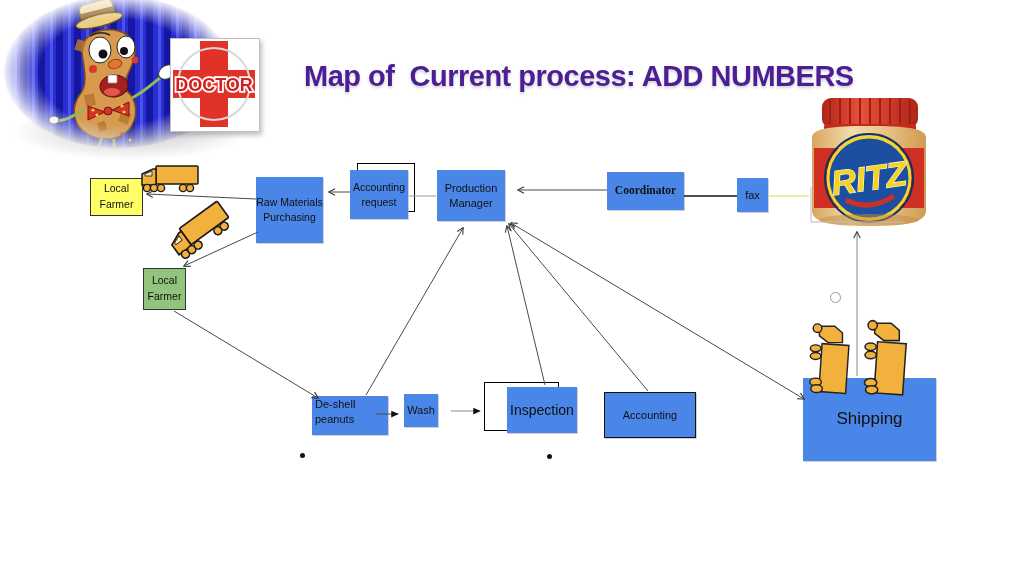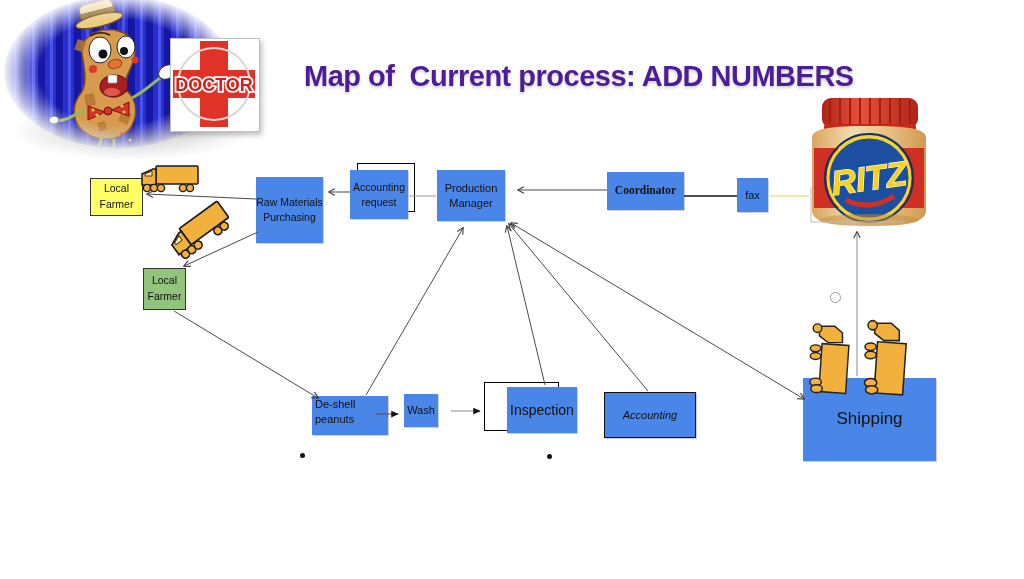--- a/index.html
+++ b/index.html
@@ -175,21 +175,21 @@
 
   <div class="box blue" style="left:737px;top:178px;width:31px;height:34px;font-size:11px;text-align:right;">fax</div>
 
   <div class="box blue topleft" style="left:300px;top:396px;width:76px;height:39px;font-size:11px;margin-left:12px;">De-shell peanuts</div>
 
   <div class="box blue" style="left:404px;top:394px;width:34px;height:33px;font-size:11px;">Wash</div>
 
   <div class="outline" style="left:484px;top:382px;width:75px;height:49px;"></div>
   <div class="box blue" style="left:507px;top:387px;width:70px;height:46px;font-size:14px;">Inspection</div>
 
-  <div class="box blue bordered" style="left:604px;top:392px;width:92px;height:46px;font-size:11px;font-style:italic;">Accounting</div>
+  <div class="box blue bordered" style="left:604px;top:392px;width:92px;height:46px;font-size:11px;">Accounting</div>
 
   <div class="box blue" style="left:803px;top:378px;width:133px;height:83px;font-size:17px;">Shipping</div>
 
   <svg class="truck" style="left:138px;top:162px;" width="64" height="36" viewBox="0 0 64 36">
     <rect x="18" y="4" width="42" height="18" rx="1" fill="#f2b13d" stroke="#1a1a1a" stroke-width="1.5"></rect>
     <path d="M4,12 L15,7 L18,7 L18,23 L4,23 Z" fill="#f2b13d" stroke="#1a1a1a" stroke-width="1.5"></path>
     <path d="M7,12 L14,9 L14,14 L7,14 Z" fill="#fbe8b5" stroke="#1a1a1a" stroke-width="0.8"></path>
     <g fill="#f2b13d" stroke="#1a1a1a" stroke-width="1.4">
       <circle cx="9" cy="26" r="3.6"></circle>
         <circle cx="16" cy="26" r="3.6"></circle>

